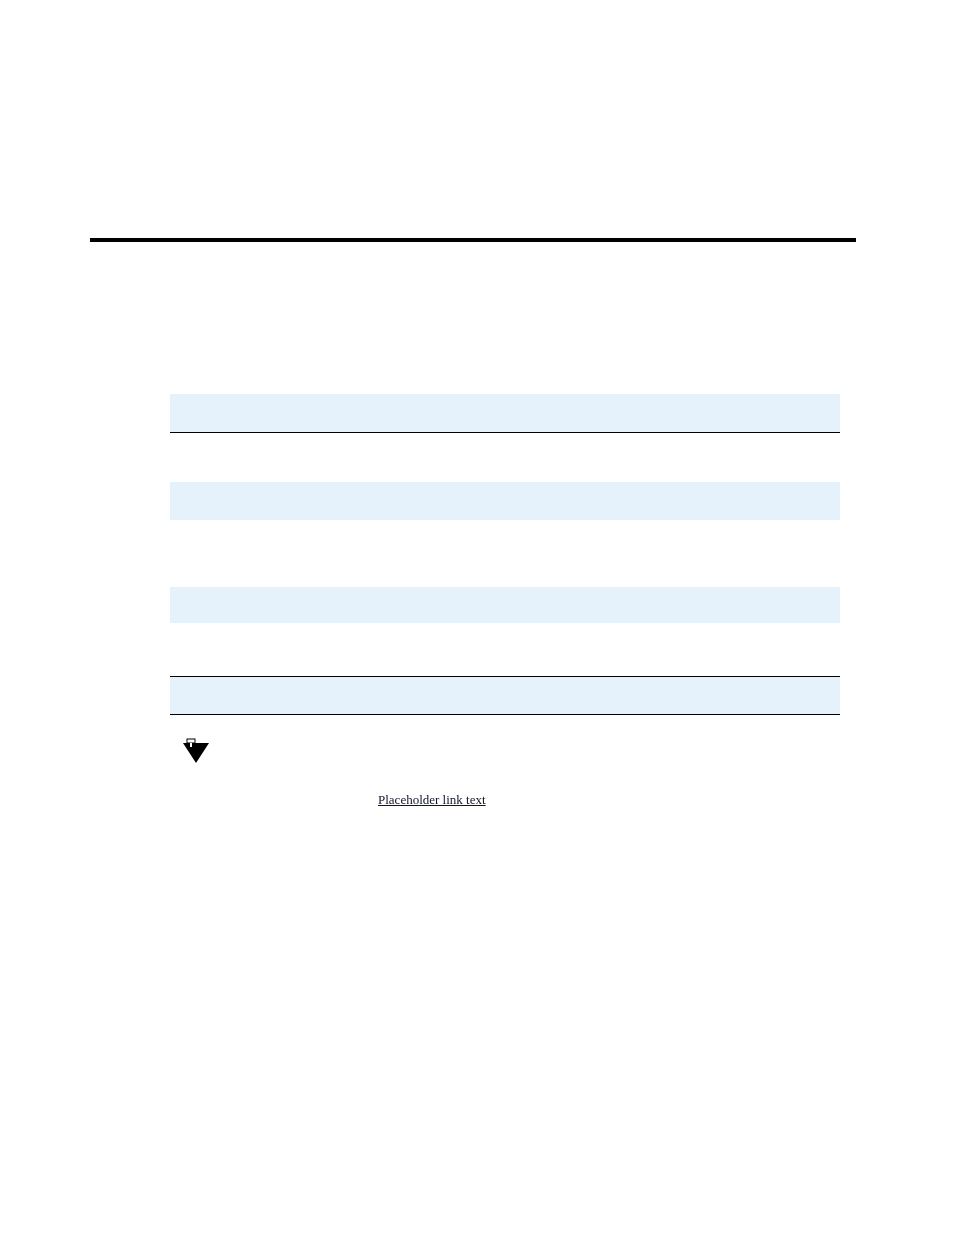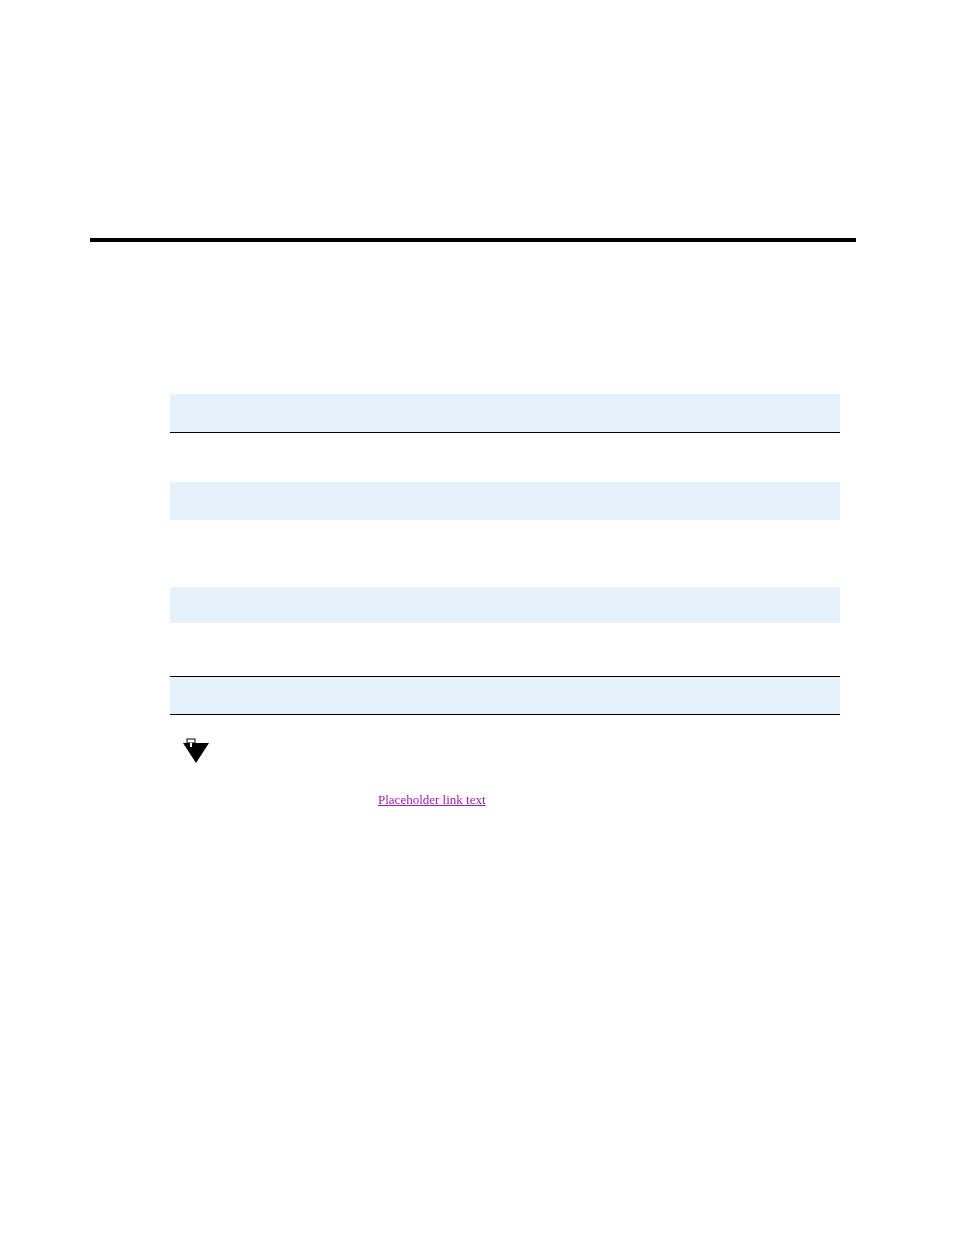--- a/index.html
+++ b/index.html
@@ -34,21 +34,21 @@
   .shade3 { top: 587px; height: 36px; }
   .shade4 { top: 676px; height: 37px; border-top: 1px solid #000000; border-bottom: 1px solid #000000; }
   .icon-wrap {
     position: absolute;
     left: 181px;
     top: 737px;
     width: 30px;
     height: 30px;
   }
   .link {
-    color: #a21caf;
+    color: #0f172a;
     text-decoration: underline;
   }
   .footer-pagenum {
     position: absolute;
     right: 100px;
     bottom: 40px;
     font-family: Arial, Helvetica, sans-serif;
     font-size: 14px;
     color: #000000;
   }

